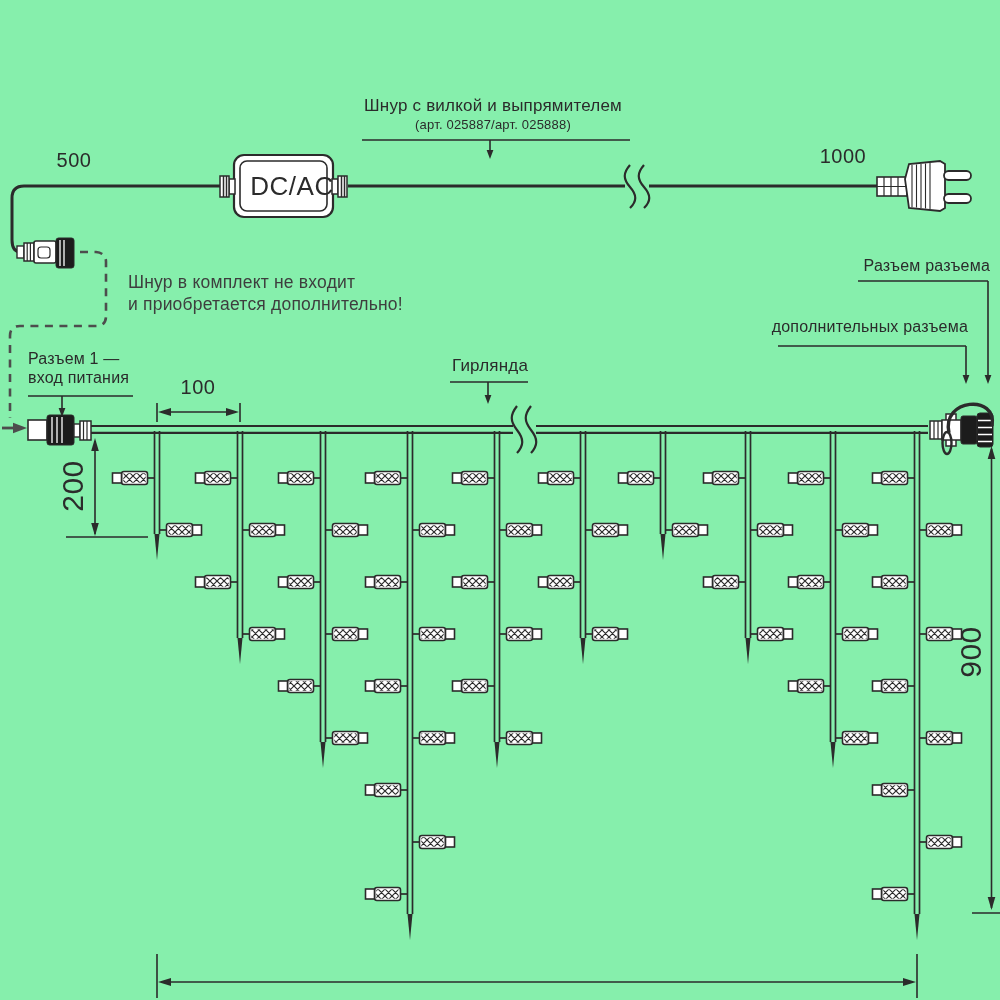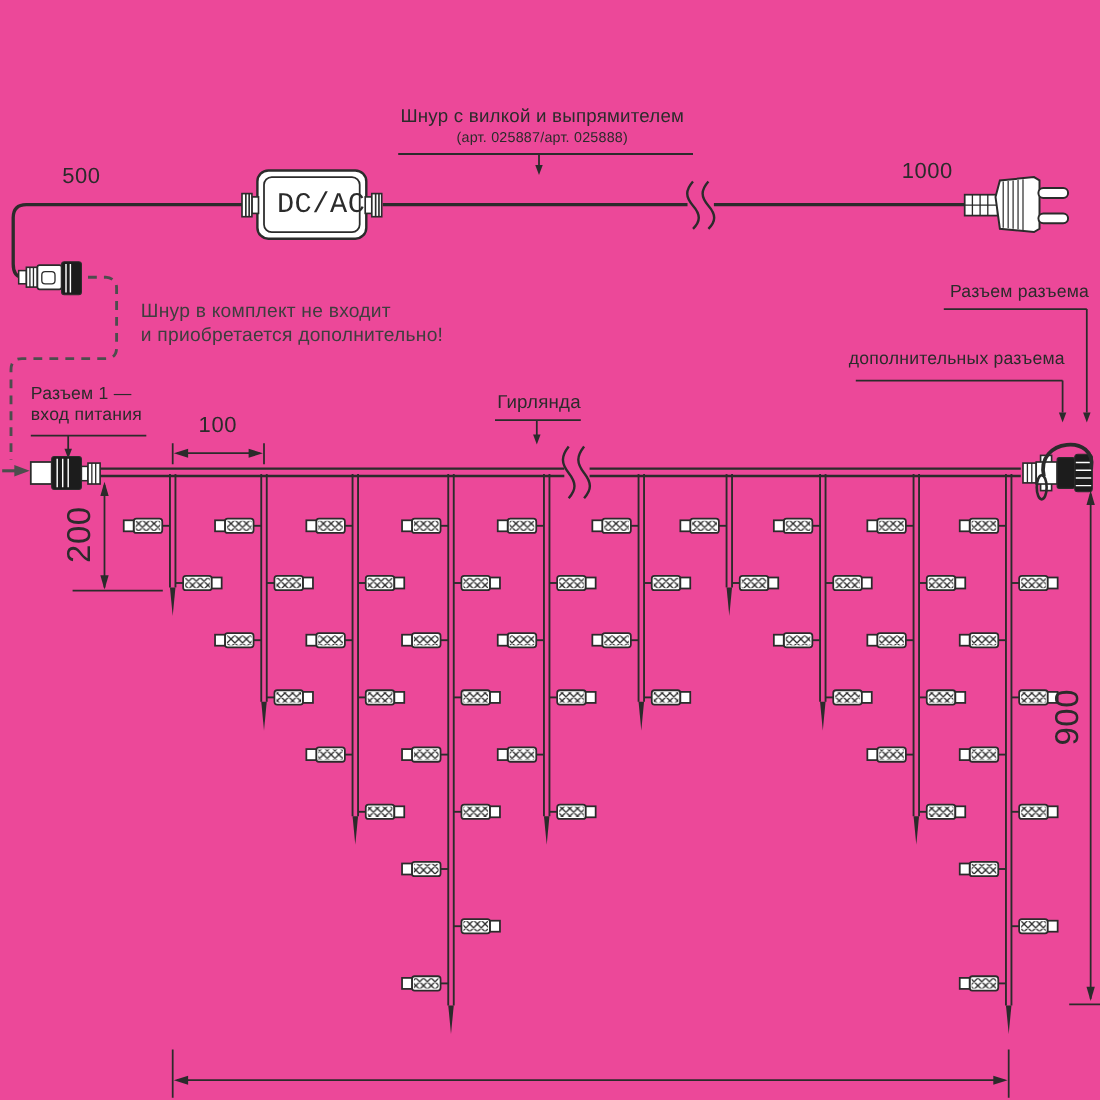--- a/index.html
+++ b/index.html
@@ -1,29 +1,29 @@
 <!DOCTYPE html>
 <html><head>
 <meta charset="utf-8">
 <style>
   html,body{margin:0;padding:0;background:#fff;}
-  #stage{position:relative;width:1000px;height:1000px;background:#ec4899;overflow:hidden;
+  #stage{position:relative;width:1000px;height:1000px;background:#86efac;overflow:hidden;
          font-family:"Liberation Sans", sans-serif;color:#2b2b2b;}
   #art{position:absolute;left:0;top:0;}
   .txt{position:absolute;white-space:nowrap;}
   .c{text-align:center;}
   .r{text-align:right;}
   .lbl{font-size:16px;letter-spacing:.2px;}
   .lbl17{font-size:17px;letter-spacing:.2px;}
   .sub{font-size:13px;letter-spacing:.2px;}
   .dim{font-size:20px;letter-spacing:.5px;}
   .dim-v{position:absolute;transform:translate(-50%,-50%) rotate(-90deg);font-size:30px;letter-spacing:.5px;}
   .note{font-size:17.5px;font-weight:normal;color:#3e3e3e;letter-spacing:.2px;}
   .dcac{position:absolute;left:234px;top:155px;width:116px;height:62px;display:flex;
-        align-items:center;justify-content:center;font-size:26px;letter-spacing:.5px;font-family:Liberation Mono, monospace;}
+        align-items:center;justify-content:center;font-size:26px;letter-spacing:.5px;}
 </style>
 </head>
 <body>
 
 <div id="stage">
 
 <svg id="art" width="1000" height="1000" viewBox="0 0 1000 1000">
   <defs>
     <pattern id="xh" width="7" height="7" patternUnits="userSpaceOnUse">
       <path d="M0 0 L7 7 M-1 6 L1 8 M6 -1 L8 1 M0 7 L7 0 M-1 1 L1 -1 M6 8 L8 6" stroke="#2b2b2b" stroke-width="1.2" fill="none"></path>

